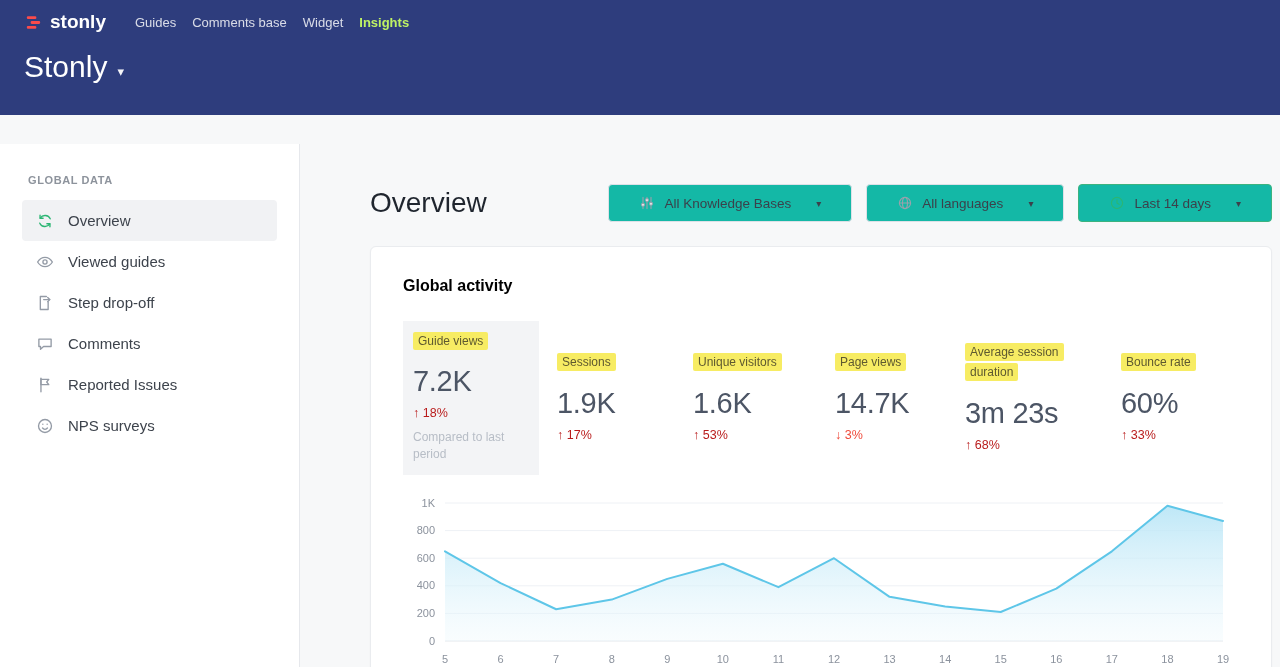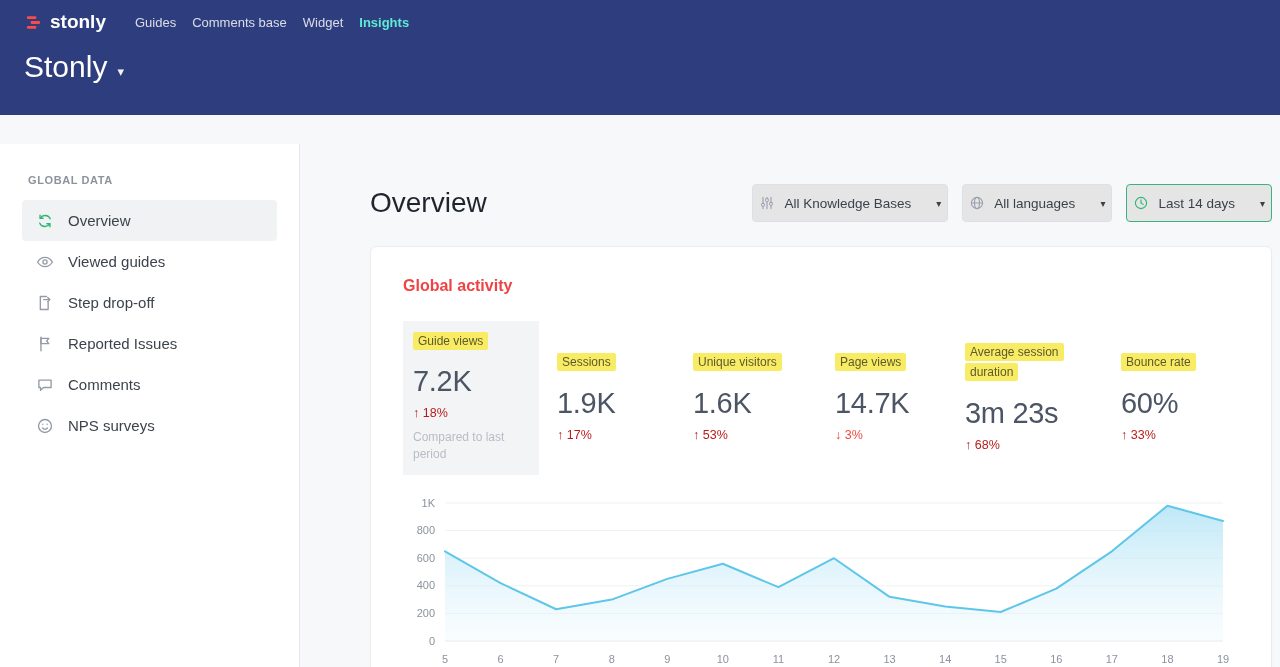--- a/index.html
+++ b/index.html
@@ -10,21 +10,21 @@
     background:#f7f8f9; color:#3d434c;
   }
 
   
   .topbar { background:#2e3d7d; height:115px; }
   .nav-row { display:flex; align-items:center; gap:27px; padding:10px 0 0 24px; height:34px; }
   .logo { display:flex; align-items:center; gap:7px; color:#fff; font-weight:700; font-size:19px; cursor:pointer; }
   .logo svg { display:block; }
   .top-nav { display:flex; gap:16px; margin-left:2px; }
   .top-nav a { color:rgba(255,255,255,.82); font-size:13px; text-decoration:none; cursor:pointer; }
-  .top-nav a.active { color:#5eead4; font-weight:700; }
+  .top-nav a.active { color:#bef264; font-weight:700; }
   .workspace-row { display:flex; align-items:center; gap:10px; padding:16px 0 0 24px; color:#fff; cursor:pointer; }
   .workspace-title { font-size:30px; font-weight:400; }
   .ws-caret { font-size:13px; opacity:.95; margin-top:8px; }
 
   
   .layout { display:flex; height:552px;margin-top:29px; }
 
   
   .sidebar { flex:none; width:300px; background:#fff; border-right:1px solid #e6e8ec; padding-top:30px; }
   .section-label { font-size:11px; font-weight:700; letter-spacing:.6px; color:#8d939c; margin:0 0 14px 28px; }
@@ -32,30 +32,30 @@
   .side-item.active { background:#f1f2f4; }
   .side-item .icon { width:18px; height:18px; color:#949ba6; display:flex; flex:none; }
   .side-item.active .icon { color:#2bb673; }
   .icon svg { width:18px; height:18px; stroke:currentColor; fill:none; stroke-width:1.5; stroke-linecap:round; stroke-linejoin:round; }
 
   
   .main { flex:1; padding:40px 12px 0 70px; }
   .title-row { display:flex; align-items:center; justify-content:space-between; }
   .page-title { font-size:28px; font-weight:400; color:#1f252e; margin:0; }
   .filters { display:flex; gap:14px; }
-  .filter-btn { display:flex; align-items:center; gap:9px; height:38px; padding:0 6px; background:#e5e5e5; border:1px solid #dde1e7; border-radius:4px; font-size:13.5px; color:#3b414b; cursor:pointer; font-family:inherit; }
+  .filter-btn { display:flex; align-items:center; gap:9px; height:38px; padding:0 30px; background:#14b8a6; border:1px solid #dde1e7; border-radius:4px; font-size:13.5px; color:#3b414b; cursor:pointer; font-family:inherit; }
   .filter-btn .f-icon { display:flex; color:#9aa1ac; }
   .filter-btn .f-icon svg { width:16px; height:16px; stroke:currentColor; fill:none; stroke-width:1.4; stroke-linecap:round; stroke-linejoin:round; }
   .filter-btn.accent { border-color:#3cb37f;text-align:center; }
   .filter-btn.accent .f-icon { color:#2bb673; }
   .filter-btn .chev { font-size:10px; color:#3b414b; margin-left:16px; }
 
   
   .card { background:#fff; border:1px solid #eaecef; border-radius:6px; margin-top:24px; padding:30px 32px 8px; height:436px; box-shadow:0 1px 2px rgba(16,24,40,.04); }
-  .card-title { font-size:16px; font-weight:700; color:#ef4444; margin:0 0 26px; }
+  .card-title { font-size:16px; font-weight:700; color:#000000; margin:0 0 26px; }
 
   .metrics { display:flex; gap:18px; align-items:center; }
   .metric { padding:10px 0 12px; cursor:pointer; }
   .metric:nth-child(1){ width:136px; }
   .metric:nth-child(2){ width:118px; }
   .metric:nth-child(3){ width:124px; }
   .metric:nth-child(4){ width:112px; }
   .metric:nth-child(5){ width:138px; }
   .metric:nth-child(6){ flex:1; }
   .metric.selected { background:#f3f4f6; padding:10px 10px 12px; }
@@ -132,34 +132,34 @@
             <path d="M8.5 6.2h6.8"></path>
             <path d="M13 3.9l2.3 2.3L13 8.5"></path>
           </svg>
       </span>
       <span>Step drop-off</span>
     </div>
 
     <div class="side-item">
       <span class="icon">
         <svg viewBox="0 0 20 20">
+            <path d="M3.2 4.6h13.6v8.2H8.4l-3.4 3v-3H3.2z"></path>
+          </svg>
+      </span>
+      <span>Comments</span>
+    </div>
+
+    <div class="side-item">
+      <span class="icon">
+        <svg viewBox="0 0 20 20">
             <path d="M5.5 2.5v15"></path>
             <path d="M5.5 3.8h8.7l-2.3 2.9 2.3 2.9H5.5z"></path>
           </svg>
       </span>
       <span>Reported Issues</span>
-    </div>
-
-    <div class="side-item">
-      <span class="icon">
-        <svg viewBox="0 0 20 20">
-            <path d="M3.2 4.6h13.6v8.2H8.4l-3.4 3v-3H3.2z"></path>
-          </svg>
-      </span>
-      <span>Comments</span>
     </div>
 
     <div class="side-item">
       <span class="icon">
         <svg viewBox="0 0 20 20">
             <circle cx="10" cy="10" r="7.2"></circle>
             <path d="M7.2 12.2s1 1.6 2.8 1.6 2.8-1.6 2.8-1.6"></path>
             <path d="M7.6 7.9v.2"></path>
             <path d="M12.4 7.9v.2"></path>
           </svg>

